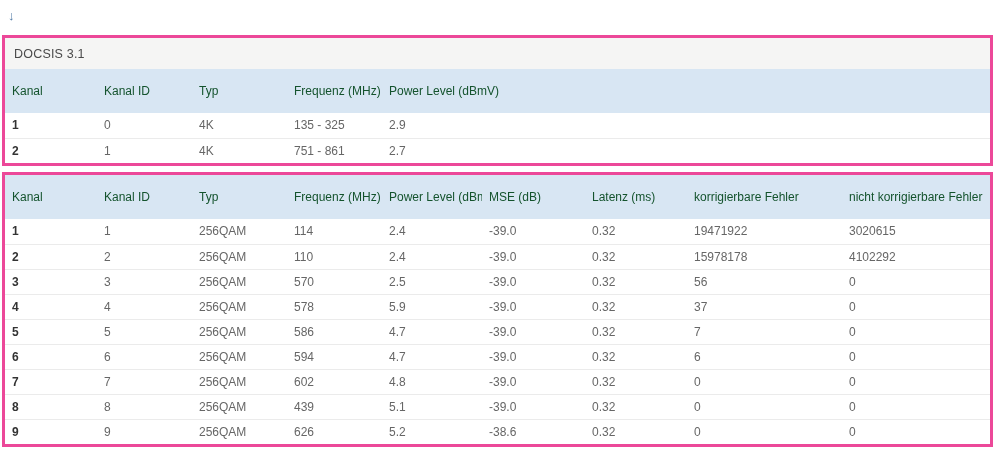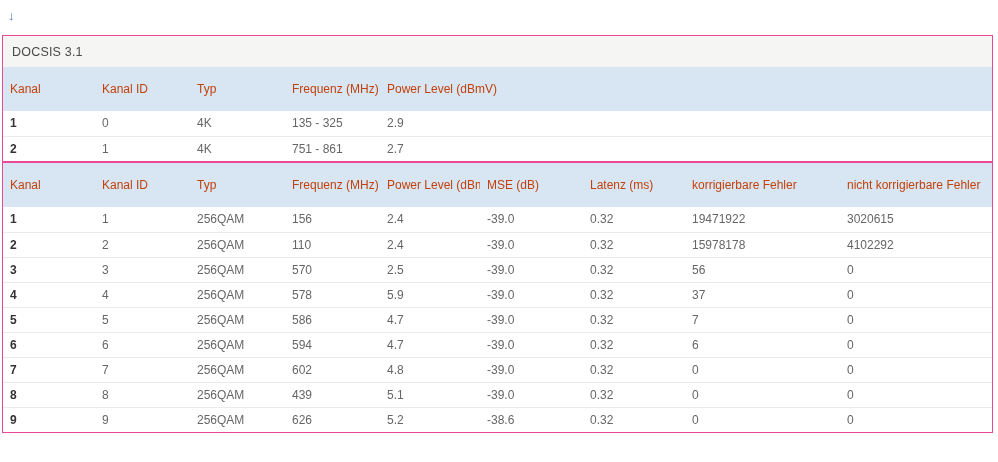--- a/index.html
+++ b/index.html
@@ -17,41 +17,42 @@
     align-items: center;
     gap: 5px;
     color: var(--accent, #527ba6);
     font-size: 14px;
     padding: 2px 0 12px 6px;
     letter-spacing: .2px;
   }
   .page-title .arrow { font-size: 13px; }
 
   .section {
-    border: 1px solid #ec4899;
+    border: 3px solid #ec4899;
     background: #fff;
+    margin-bottom: 6px;
   }
   .section-title {
     background: #f5f5f4;
     color: #4a4a4a;
     font-size: 12.5px;
     padding: 9px 9px 8px 9px;
     letter-spacing: .2px;
   }
   table {
     width: 100%;
     border-collapse: collapse;
     table-layout: fixed;
     font-size: 12px;
   }
   thead th {
     background: var(--header-bg, #d8e6f3);
     font-weight: 400;
     text-align: left;
-    color: #c2410c;
+    color: #14532d;
     padding: 15px 7px;
     height: 20px;
     white-space: nowrap;
     overflow: hidden;
   }
   tbody td {
     color: #666666;
     padding: 0 7px;
     height: 25px;
     border-top: 1px solid #ebebeb;
@@ -131,21 +132,21 @@
               <th>Latenz (ms)</th>
               <th>korrigierbare Fehler</th>
               <th>nicht korrigierbare Fehler</th>
             </tr>
           </thead>
           <tbody>
             <tr>
               <td class="col-kanal">1</td>
               <td>1</td>
               <td>256QAM</td>
-              <td>156</td>
+              <td>114</td>
               <td>2.4</td>
               <td>-39.0</td>
               <td>0.32</td>
               <td>19471922</td>
               <td>3020615</td>
             </tr>
             <tr>
               <td class="col-kanal">2</td>
               <td>2</td>
               <td>256QAM</td>

